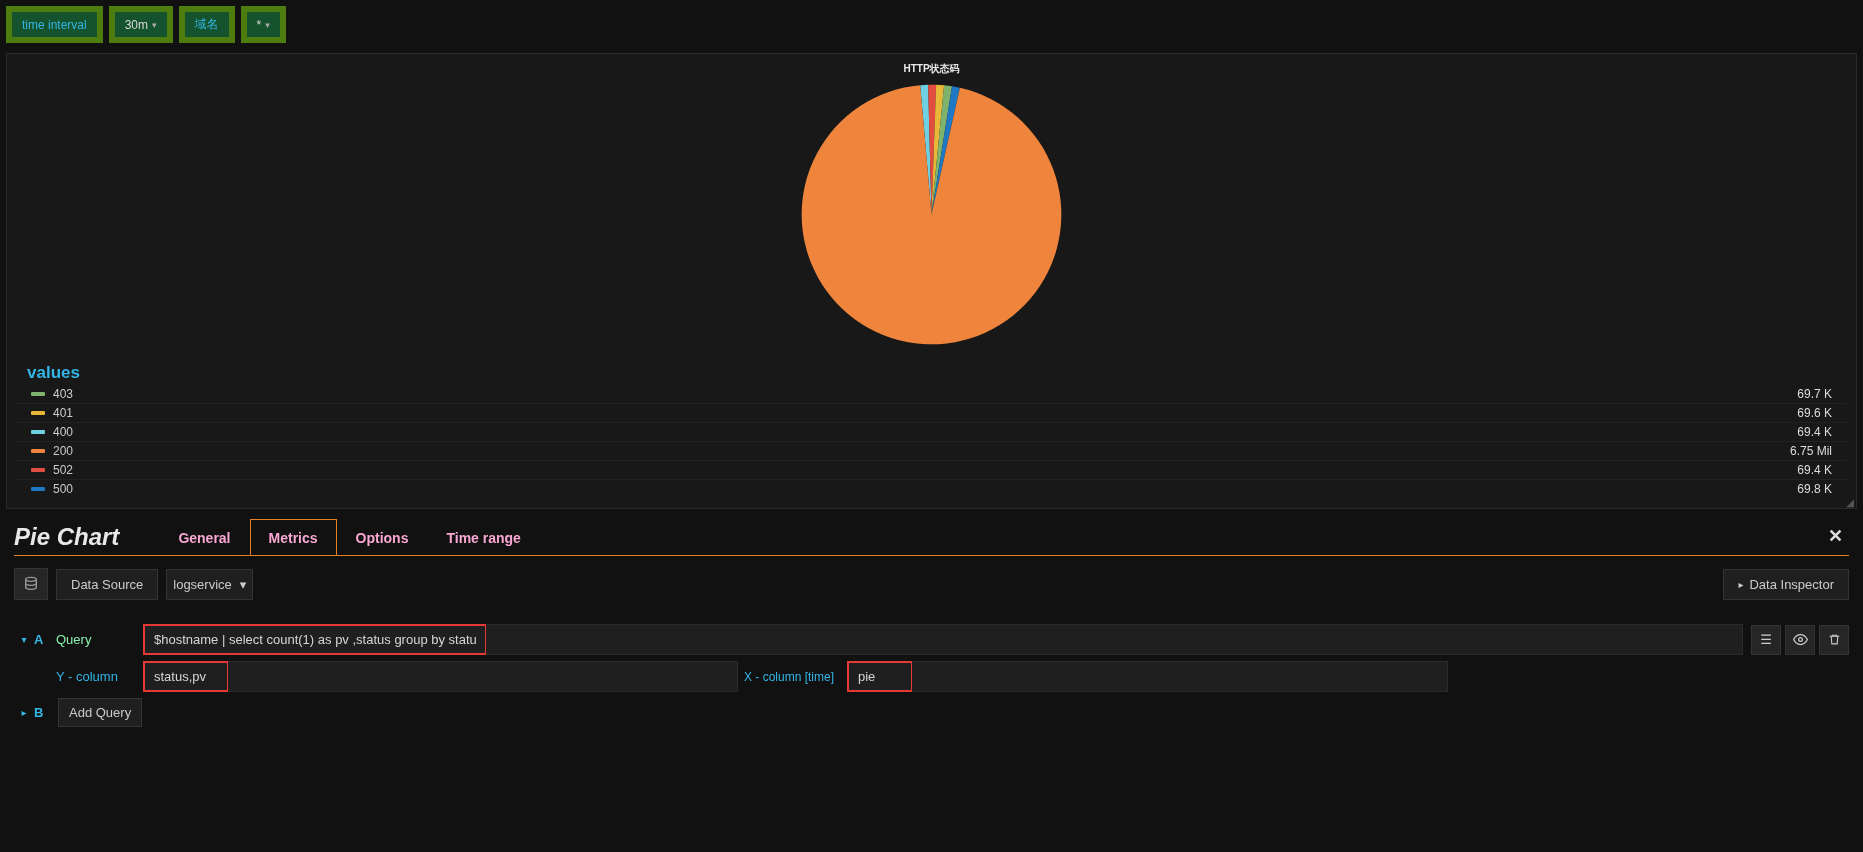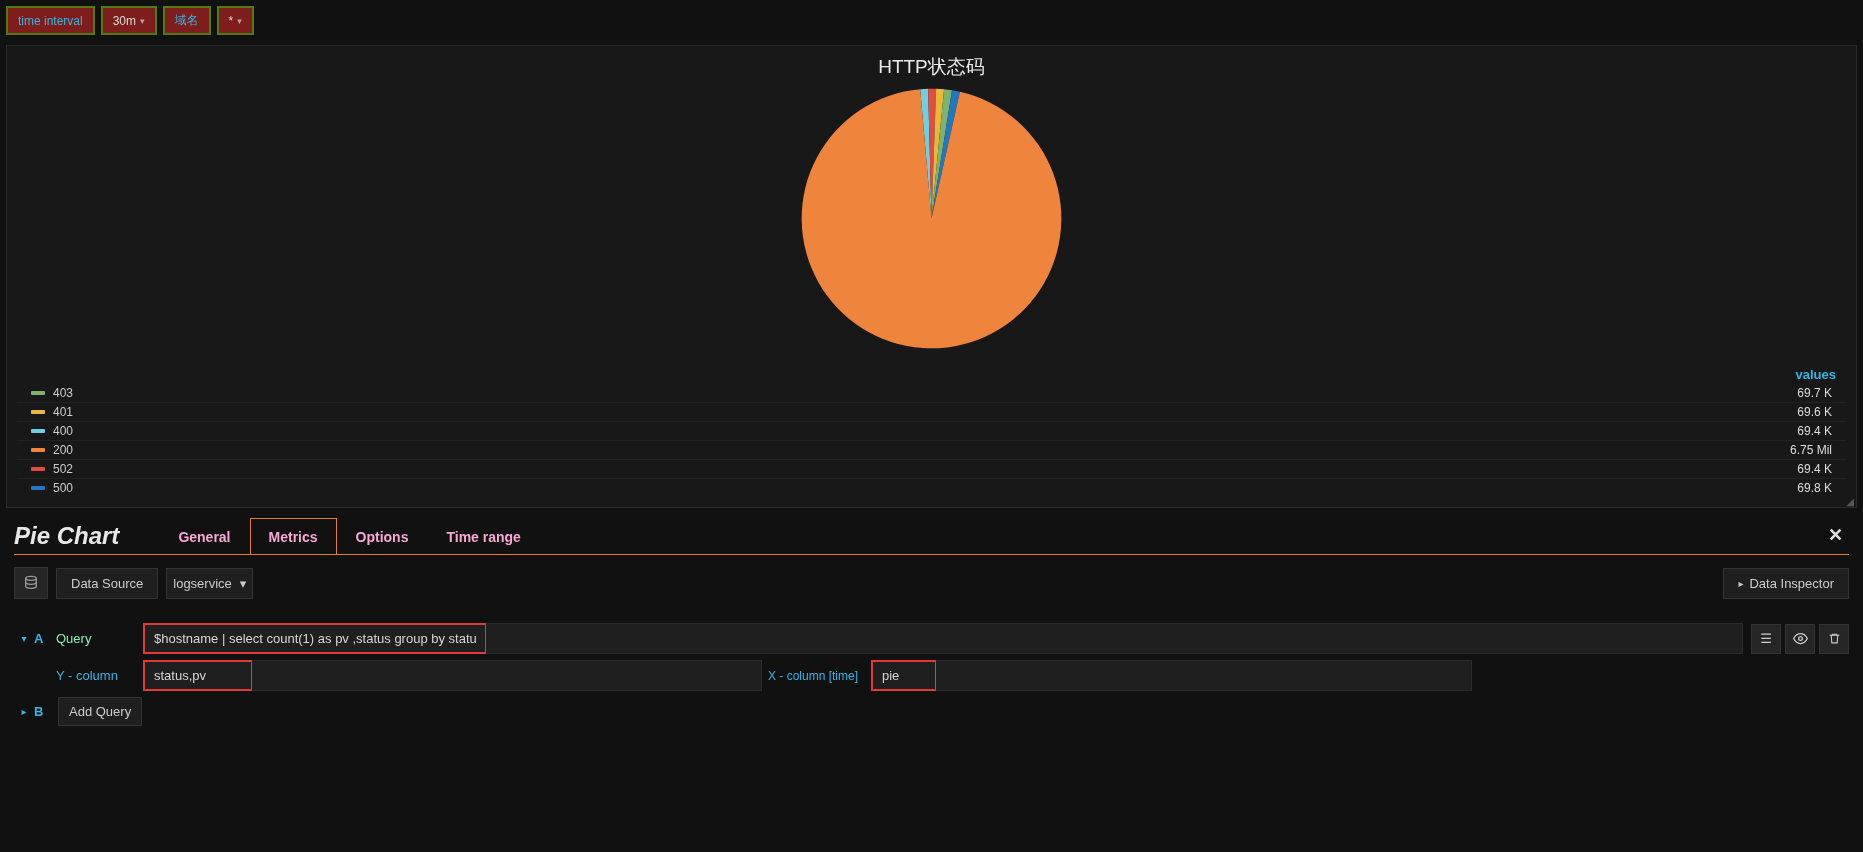--- a/index.html
+++ b/index.html
@@ -5,58 +5,58 @@
 * { box-sizing: border-box; margin: 0; padding: 0; }
 body {
   background: #111;
   color: #d8d8d8;
   font-family: "Helvetica Neue", Arial, sans-serif;
   font-size: 13px;
   width: 1863px;
 }
 .topbar { padding: 6px; display: flex; gap: 6px; }
 .chip {
-  background: #7f1d1d;
-  border: 2px solid #4d7c0f;
+  background: #14532d;
+  border: 6px solid #4d7c0f;
   padding: 4px 10px;
   font-size: 12px;
   display: inline-flex;
   align-items: center;
   gap: 4px;
   cursor: pointer;
 }
 .chip.link { color: #33b5e5; }
 .chip .caret { font-size: 9px; color: #aaa; }
 
 .panel {
   border: 1px solid #2a2a2a;
   margin: 4px 6px 0 6px;
   background: #181818;
   position: relative;
 }
 .chart-title {
   text-align: center;
-  font-weight: normal;
+  font-weight: bold;
   color: #eaeaea;
   padding-top: 8px;
-  font-size: 19px;
+  font-size: 10px;
 }
 .pie-wrap {
   display: flex;
   justify-content: center;
   padding: 6px 0 12px 0;
 }
 svg.pie { width: 265px; height: 265px; }
 
 .legend-header {
   display: flex;
-  justify-content: flex-end;
+  justify-content: flex-start;
   padding: 4px 20px 2px 20px;
   color: #33b5e5;
-  font-size: 13px;
+  font-size: 17px;
   font-weight: bold;
 }
 .legend-rows { padding: 0 10px 10px 10px; }
 .legend-row {
   display: flex;
   align-items: center;
   padding: 2px 14px;
   border-top: 1px solid #222;
 }
 .legend-row:first-child { border-top: none; text-align: right; }
@@ -293,21 +293,21 @@
             <path d="M8 6V4h8v2"></path>
             <path d="M6 6l1 14h10l1-14"></path>
           </svg>
       </div>
     </div>
   </div>
 
   <div class="form-row">
     <div style="width:38px"></div>
     <div class="field-label plain">Y - column</div>
-    <span class="hl-wrap hl-red" style="width:108px;">
+    <span class="hl-wrap hl-red" style="width:84px;">
       <input class="text-input" style="width: 100%;" value="status,pv">
     </span>
     <input class="text-input" style="width: 510px; border-left: none;" value="">
     <div class="field-label-x">X - column [time]</div>
     <span class="hl-wrap hl-red" style="width:64px;">
       <input class="text-input" style="width: 100%;" value="pie">
     </span>
     <input class="text-input" style="width: 536px; border-left: none;" value="">
   </div>
 

